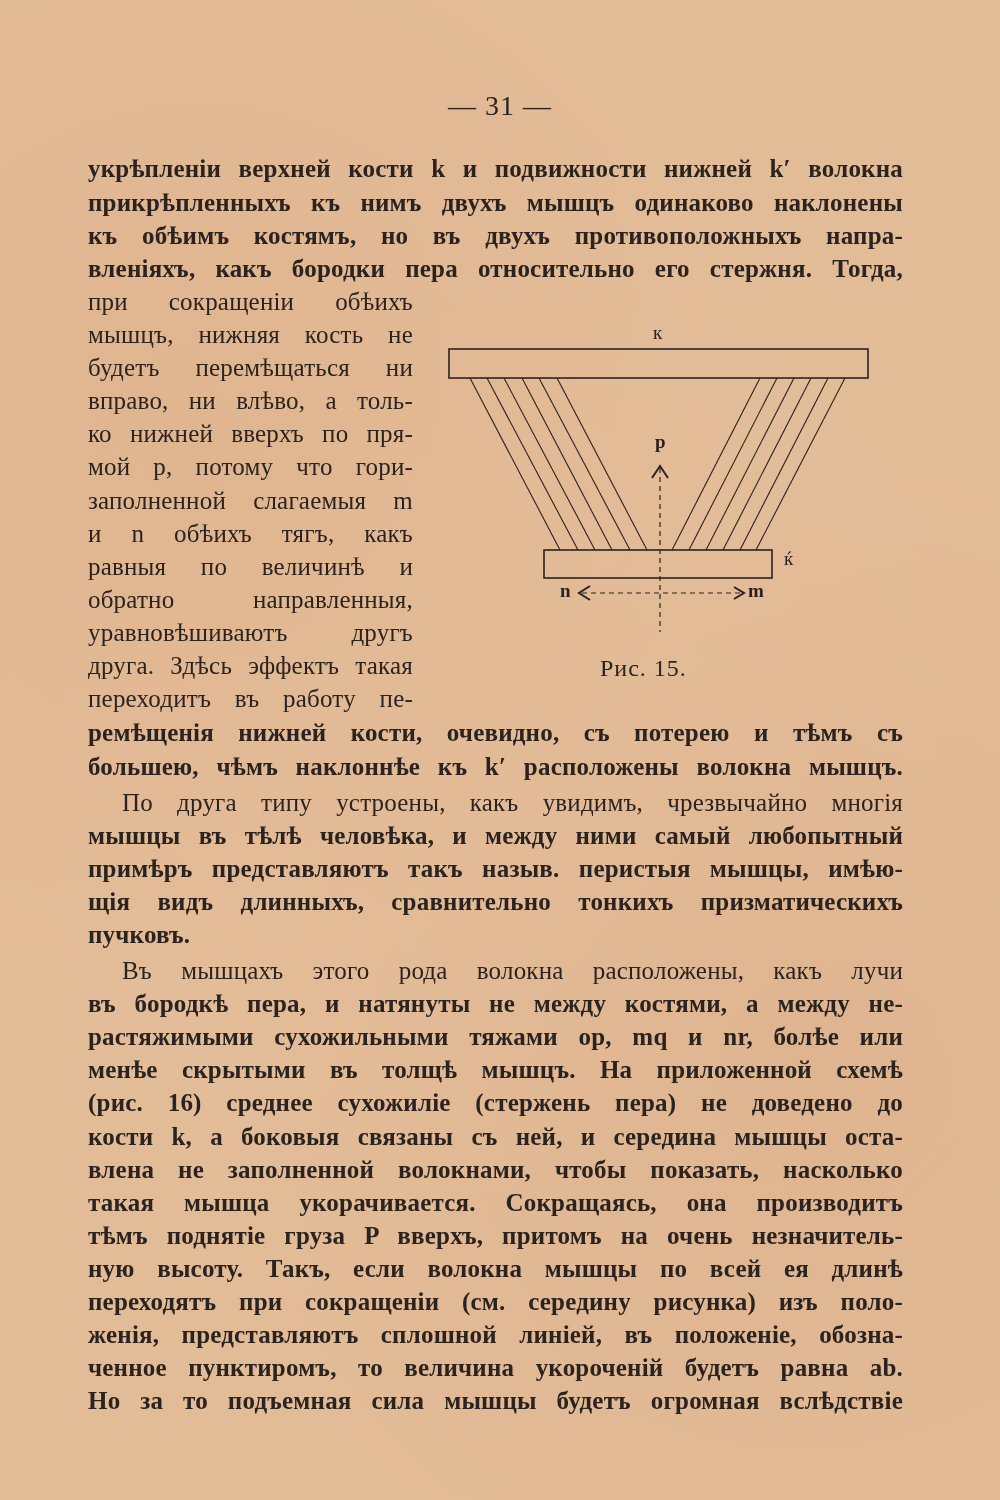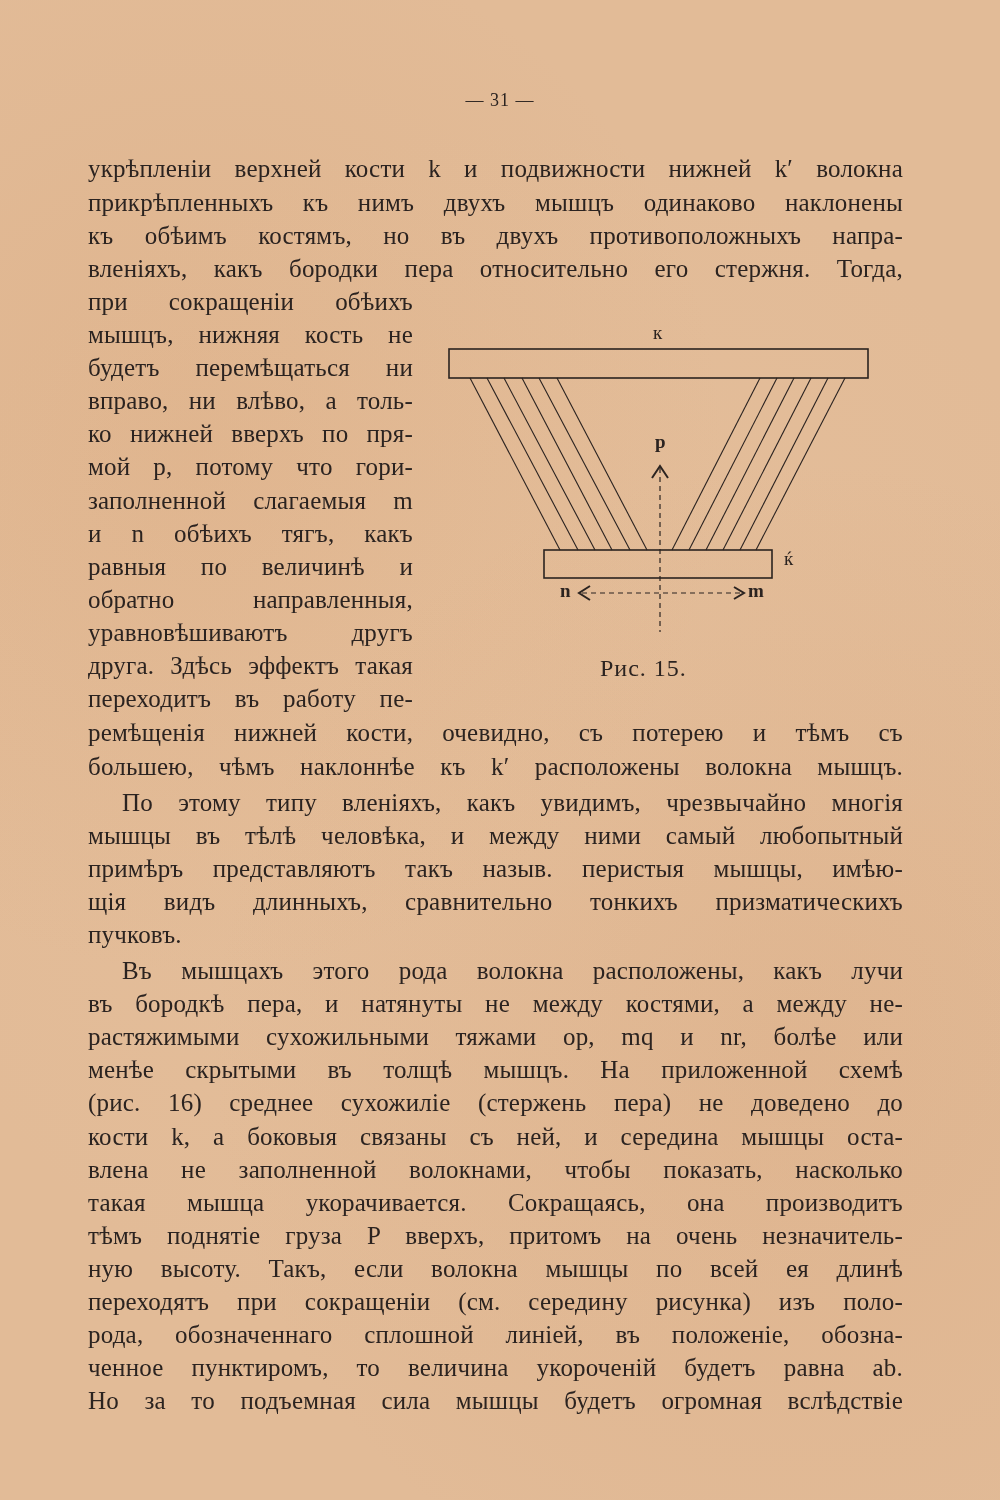--- a/index.html
+++ b/index.html
@@ -18,34 +18,34 @@
       radial-gradient(circle at 50% 50%, rgba(235,200,165,0.25) 0, rgba(0,0,0,0) 70%);
     font-family: "DejaVu Serif", "Liberation Serif", serif;
     color: #2b2320;
   }
   .page-number {
     position: absolute;
     top: 90px;
     left: 0;
     width: 1000px;
     text-align: center;
-    font-size: 18px;
+    font-size: 28px;
     letter-spacing: 1px;
     font-family: "Liberation Serif", serif;
   }
   .line {
     position: absolute;
     white-space: nowrap;
     font-family: "Liberation Serif", serif;
     font-size: 25px;
     line-height: 34px;
     transform-origin: left center;
     letter-spacing: 0.2px;
   }
-  .full { left: 88px; width: 815px; text-align: justify; text-align-last: justify; }
+  .full { left: 88px; width: 815px; text-align: justify; text-align-last: justify; font-weight: bold; }
   .narrow { left: 88px; width: 325px; text-align: justify; text-align-last: justify; }
   .indent { left: 122px; width: 781px; text-align: justify; text-align-last: justify; }
   .last { text-align-last: left; }
   .figure {
     position: absolute;
     left: 0;
     top: 0;
     width: 1000px;
     height: 1500px;
     pointer-events: none;
@@ -125,32 +125,32 @@
 <div class="fig-label" style="left:653px; top:322px;">к</div>
 <div class="fig-label" style="left:784px; top:548px;">ќ</div>
 <div class="fig-label" style="left:655px; top:431px; font-weight:bold;">p</div>
 <div class="fig-label" style="left:560px; top:580px; font-weight:bold;">n</div>
 <div class="fig-label" style="left:748px; top:580px; font-weight:bold;">m</div>
 <div class="caption">Рис. 15.</div>
 
 <div class="line full" style="top:716px">ремѣщенія нижней кости, очевидно, съ потерею и тѣмъ съ</div>
 <div class="line full" style="top:750px">большею, чѣмъ наклоннѣе къ k′ расположены волокна мышцъ.</div>
 
-<div class="line indent" style="top:786px">По этому типу вленіяхъ, какъ увидимъ, чрезвычайно многія</div>
+<div class="line indent" style="top:786px">По друга типу устроены, какъ увидимъ, чрезвычайно многія</div>
 <div class="line full" style="top:819px">мышцы въ тѣлѣ человѣка, и между ними самый любопытный</div>
 <div class="line full" style="top:852px">примѣръ представляютъ такъ назыв. перистыя мышцы, имѣю-</div>
 <div class="line full" style="top:885px">щія видъ длинныхъ, сравнительно тонкихъ призматическихъ</div>
 <div class="line full last" style="top:918px">пучковъ.</div>
 
 <div class="line indent" style="top:954px">Въ мышцахъ этого рода волокна расположены, какъ лучи</div>
 <div class="line full" style="top:987px">въ бородкѣ пера, и натянуты не между костями, а между не-</div>
 <div class="line full" style="top:1020px">растяжимыми сухожильными тяжами op, mq и nr, болѣе или</div>
 <div class="line full" style="top:1053px">менѣе скрытыми въ толщѣ мышцъ. На приложенной схемѣ</div>
 <div class="line full" style="top:1086px">(рис. 16) среднее сухожиліе (стержень пера) не доведено до</div>
 <div class="line full" style="top:1120px">кости k, а боковыя связаны съ ней, и середина мышцы оста-</div>
 <div class="line full" style="top:1153px">влена не заполненной волокнами, чтобы показать, насколько</div>
 <div class="line full" style="top:1186px">такая мышца укорачивается. Сокращаясь, она производитъ</div>
 <div class="line full" style="top:1219px">тѣмъ поднятіе груза P вверхъ, притомъ на очень незначитель-</div>
 <div class="line full" style="top:1252px">ную высоту. Такъ, если волокна мышцы по всей ея длинѣ</div>
 <div class="line full" style="top:1285px">переходятъ при сокращеніи (см. середину рисунка) изъ поло-</div>
-<div class="line full" style="top:1318px">рода, обозначеннаго сплошной линіей, въ положеніе, обозна-</div>
+<div class="line full" style="top:1318px">женія, представляютъ сплошной линіей, въ положеніе, обозна-</div>
 <div class="line full" style="top:1351px">ченное пунктиромъ, то величина укороченій будетъ равна ab.</div>
 <div class="line full" style="top:1384px">Но за то подъемная сила мышцы будетъ огромная вслѣдствіе</div>
 
 </body></html>

